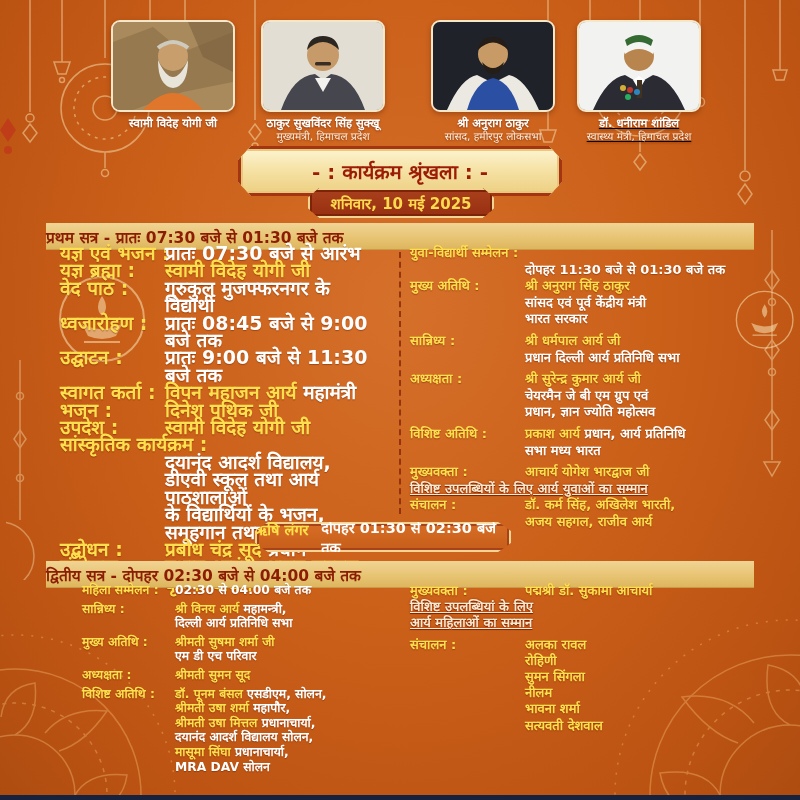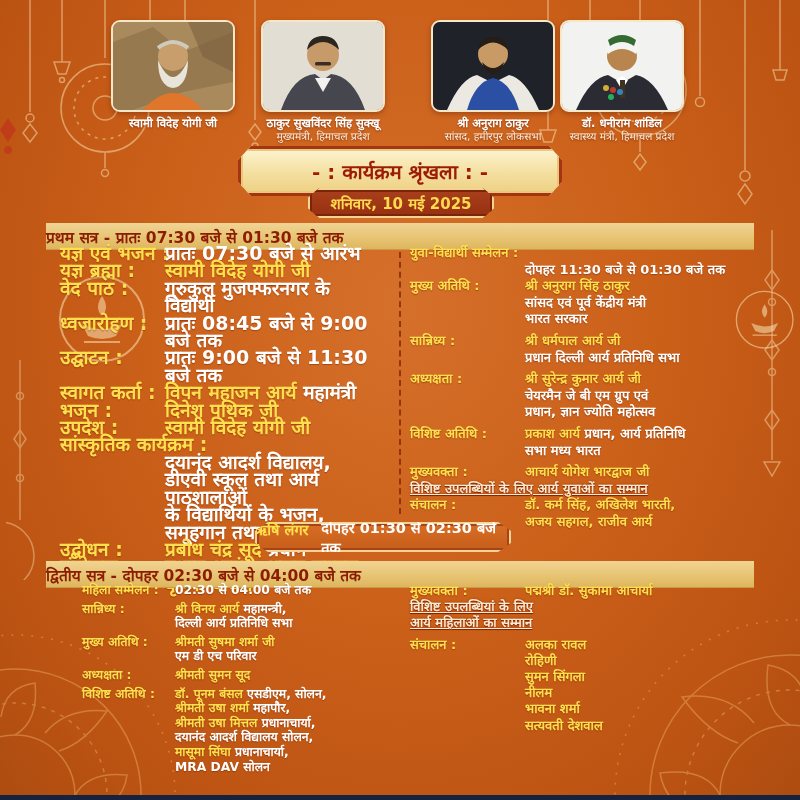--- a/index.html
+++ b/index.html
@@ -221,21 +221,21 @@
         <path d="M34 88 q8 -28 26 -32 q18 4 26 32 z" fill="#2b4fa3"></path>
         <circle cx="60" cy="32" r="15" fill="#c89a66"></circle>
         <path d="M45 28 q15 -15 30 0 q-2 -13 -15 -13 q-13 0 -15 13" fill="#241d18"></path>
         <path d="M49 40 q11 12 22 0 q-3 12 -11 12 q-8 0 -11 -12" fill="#241d18"></path>
       </svg>
     </div>
     <div class="photo-name">श्री अनुराग ठाकुर</div>
     <div class="photo-role">सांसद, हमीरपुर लोकसभा</div>
   </div>
 
-  <div class="photo-card" style="left:542px;">
+  <div class="photo-card" style="left:559px;text-decoration:underline;">
     <div class="photo-frame">
       <svg width="120" height="88" viewBox="0 0 120 88">
         <rect width="120" height="88" fill="#f2f2f0"></rect>
         <path d="M14 88 q14 -32 32 -35 l14 8 14 -8 q18 3 32 35 z" fill="#2b2b33"></path>
         <path d="M54 58 l6 10 6 -10 -6 -4 z" fill="#ffffff"></path>
         <rect x="58" y="58" width="5" height="18" fill="#41311f"></rect>
         <circle cx="60" cy="34" r="15" fill="#b9854f"></circle>
         <path d="M44 28 q2 -14 16 -14 q14 0 16 14 l-2 4 q-14 -10 -28 0 z" fill="#f4f4f2"></path>
         <path d="M46 18 q14 -10 28 0 l-2 6 q-12 -8 -24 0 z" fill="#356b33"></path>
         <circle cx="44" cy="66" r="3" fill="#d4af37"></circle>

